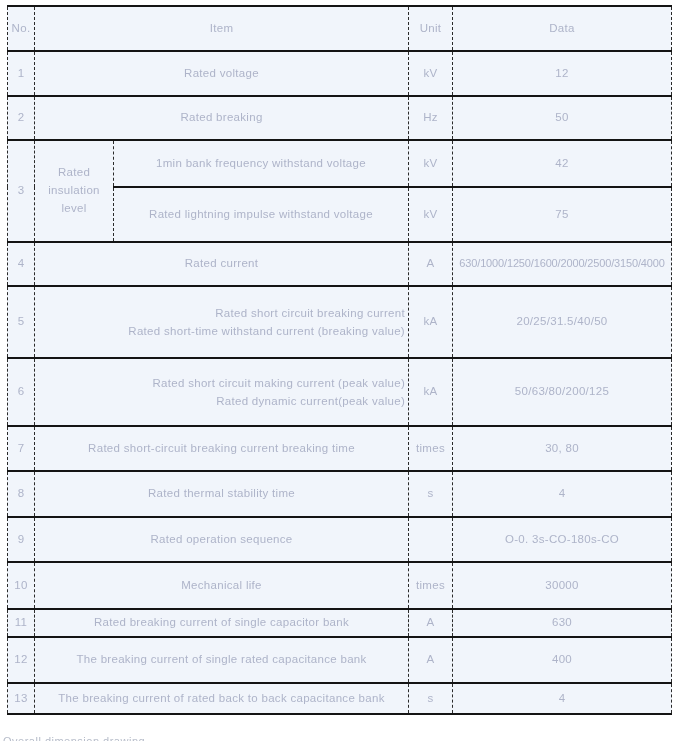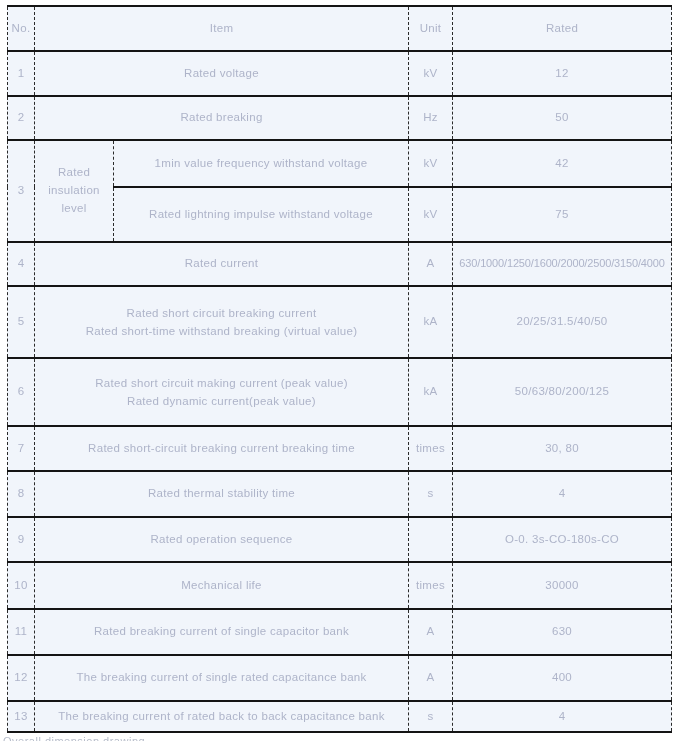--- a/index.html
+++ b/index.html
@@ -40,21 +40,21 @@
   table.spec-table { border-right: 1px dashed #2a2a2a; border-bottom: 2px solid #141414; padding-left: 39px; }
   td.no-cell { }
   td.data-tight {
     font-size: 11px;
     letter-spacing: -0.15px;
     white-space: nowrap;
     overflow: hidden;
     padding-left: 0;
     padding-right: 0;
   }
-  .two-line div { line-height: 1.6; }
+  .two-line div { line-height: 1.6; text-align: right; }
   .group-cell { line-height: 1.8; }
   .footer-caption {
     position: absolute;
     left: 3px;
     top: 736px;
     height: 5px;
     width: 400px;
     overflow: hidden;
     color: #b6bcc9;
     font-size: 11px;
@@ -73,62 +73,62 @@
       <col style="width:295px">
       <col style="width:44px">
       <col style="width:219px">
     </colgroup>
 
     <tbody>
         <tr style="height:45px">
       <th>No.</th>
       <th colspan="2">Item</th>
       <th>Unit</th>
-      <th>Rated</th>
+      <th>Data</th>
     </tr>
 
     <tr style="height:45px">
       <td class="no-cell">1</td>
       <td colspan="2">Rated voltage</td>
       <td>kV</td>
       <td>12</td>
     </tr>
 
     <tr style="height:44px">
       <td class="no-cell">2</td>
       <td colspan="2">Rated breaking</td>
       <td>Hz</td>
       <td>50</td>
     </tr>
 
     <tr style="height:47px">
       <td class="no-cell" rowspan="2">3</td>
       <td class="group-cell" rowspan="2">Rated insulation level</td>
-      <td>1min value frequency withstand voltage</td>
+      <td>1min bank frequency withstand voltage</td>
       <td>kV</td>
       <td>42</td>
     </tr>
     <tr style="height:55px">
       <td>Rated lightning impulse withstand voltage</td>
       <td>kV</td>
       <td>75</td>
     </tr>
 
     <tr style="height:44px">
       <td class="no-cell">4</td>
       <td colspan="2">Rated current</td>
       <td>A</td>
       <td class="data-tight">630/1000/1250/1600/2000/2500/3150/4000</td>
     </tr>
 
     <tr style="height:72px">
       <td class="no-cell">5</td>
       <td colspan="2" class="two-line">
         <div>Rated short circuit breaking current</div>
-        <div>Rated short-time withstand breaking (virtual value)</div>
+        <div>Rated short-time withstand current (breaking value)</div>
       </td>
       <td>kA</td>
       <td>20/25/31.5/40/50</td>
     </tr>
 
     <tr style="height:68px">
       <td class="no-cell">6</td>
       <td colspan="2" class="two-line">
         <div>Rated short circuit making current (peak value)</div>
         <div>Rated dynamic current(peak value)</div>
@@ -158,21 +158,21 @@
       <td>O-0. 3s-CO-180s-CO</td>
     </tr>
 
     <tr style="height:47px">
       <td class="no-cell">10</td>
       <td colspan="2">Mechanical life</td>
       <td>times</td>
       <td>30000</td>
     </tr>
 
-    <tr style="height:46px">
+    <tr style="height:28px">
       <td class="no-cell">11</td>
       <td colspan="2">Rated breaking current of single capacitor bank</td>
       <td>A</td>
       <td>630</td>
     </tr>
 
     <tr style="height:46px">
       <td class="no-cell">12</td>
       <td colspan="2">The breaking current of single rated capacitance bank</td>
       <td>A</td>

